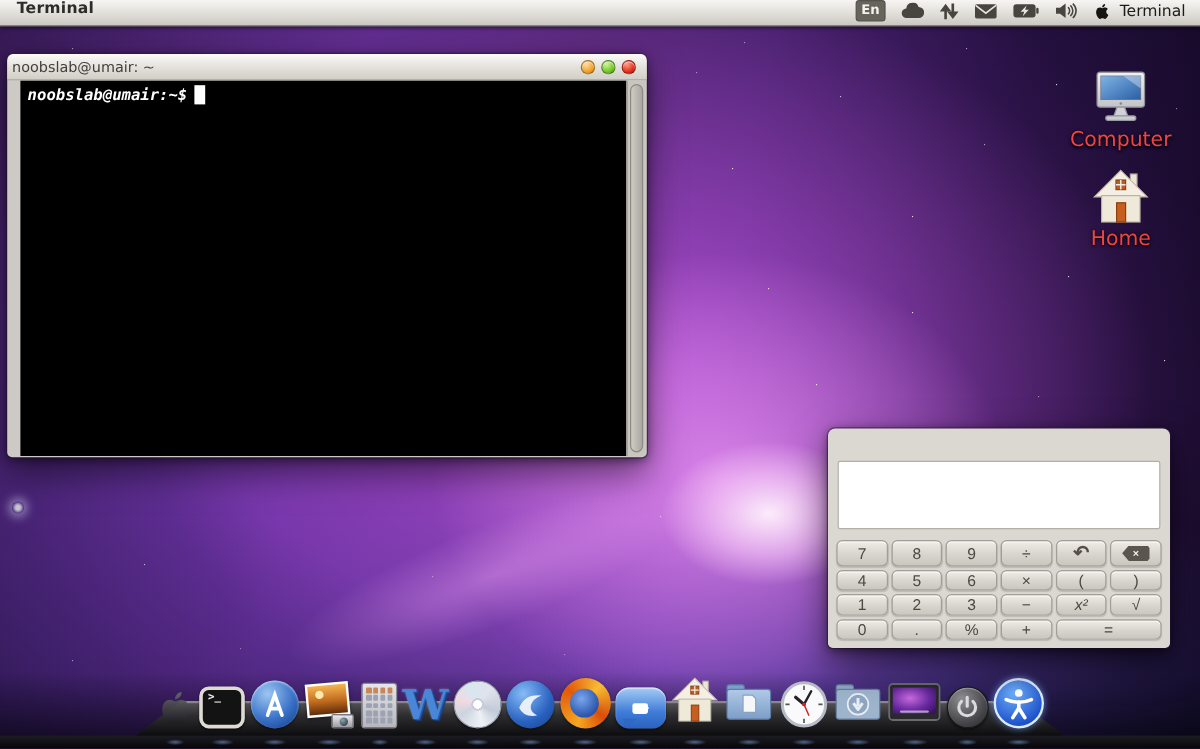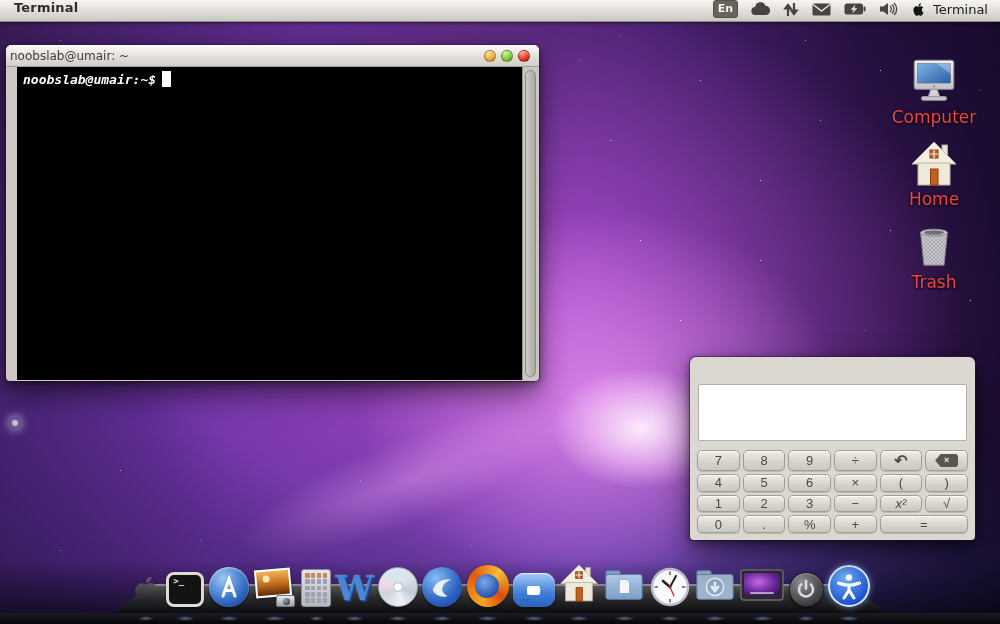--- a/index.html
+++ b/index.html
@@ -281,36 +281,20 @@
           <rect x="32" y="5" width="5.5" height="11" fill="#ece6d8" stroke="#b2aa98"></rect>
           <polygon points="24,2 46,24 2,24" fill="#f4efe2" stroke="#c4bcac"></polygon>
           <rect x="8" y="23" width="32" height="22" fill="#efe9da" stroke="#bcb4a2"></rect>
           <rect x="20" y="10" width="8" height="8" fill="#b85e2a" stroke="#8a4418"></rect>
           <path d="M24 10 v8 M20 14 h8" stroke="#f4efe2" stroke-width="1.2"></path>
           <rect x="20.5" y="29" width="7.5" height="16" fill="#c65e1e" stroke="#8a3e0e"></rect>
         </svg>
       </span>
       <span class="d-label">Home</span>
     </div>
-    <div class="d-icon">
-      <span>
-        <svg width="46" height="48" viewBox="0 0 48 48">
-          <defs>
-            <pattern id="mesh" width="4" height="4" patternUnits="userSpaceOnUse">
-              <rect width="4" height="4" fill="#cfcfd4"></rect>
-              <path d="M0 0 L4 4 M4 0 L0 4" stroke="#96969c" stroke-width=".8"></path>
-            </pattern>
-          </defs>
-          <path d="M10 10 L38 10 L34.5 44 L13.5 44 Z" fill="url(#mesh)" stroke="#84848a"></path>
-          <ellipse cx="24" cy="10" rx="14" ry="3.6" fill="#c6c6cc" stroke="#84848a"></ellipse>
-          <ellipse cx="24" cy="10" rx="10.5" ry="2.3" fill="#6e6e76"></ellipse>
-        </svg>
-      </span>
-      <span class="d-label">Trash</span>
-    </div>
   </div>
 
   <div class="window win-calc">
     <div class="calc-display"></div>
     <div class="calc-keys">
       <button class="calc-key">
           <span>7</span>
         </button>
       <button class="calc-key">
           <span>8</span>

